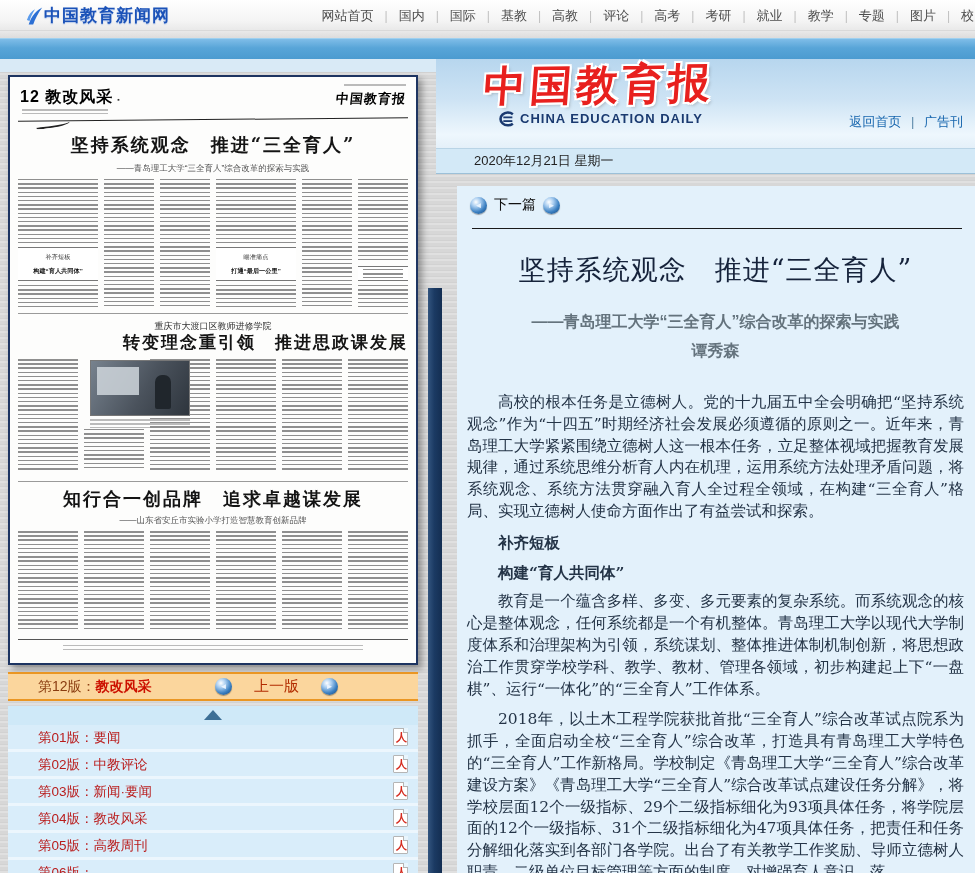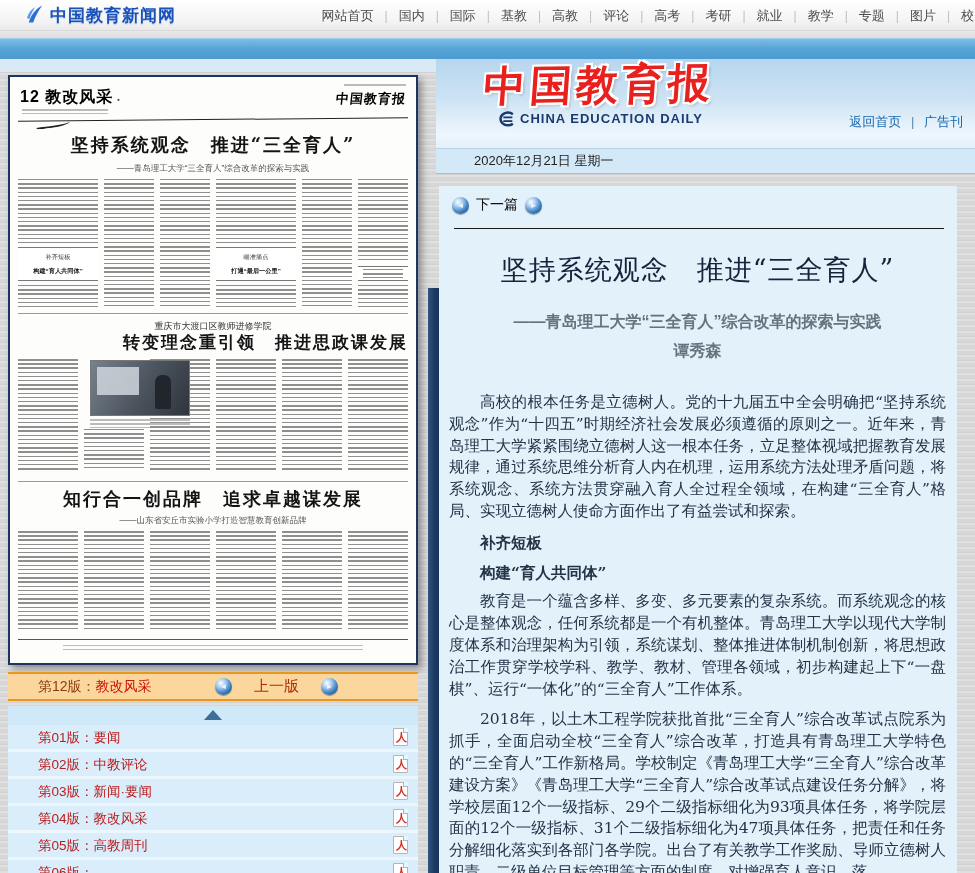--- a/index.html
+++ b/index.html
@@ -8,21 +8,21 @@
   #app{
     position:relative; width:975px; height:873px; overflow:hidden; margin:0 auto;
     background-color:#d6d6d6;
     background-image:repeating-linear-gradient(180deg,#d2d2d2 0 1px,#e0e0e0 1px 3px,#d7d7d7 3px 6px);
   }
 
   
   .topbar{position:absolute;left:0;top:0;width:975px;height:31px;
     background:linear-gradient(180deg,#ffffff 0%,#f4f4f4 70%,#e9e9e9 100%);
     border-bottom:1px solid #d9d9d9; z-index:5;}
-  .sitelogo{position:absolute;left:26px;top:4px;display:flex;align-items:flex-start;gap:6px;cursor:pointer;}
+  .sitelogo{position:absolute;left:26px;top:4px;display:flex;align-items:flex-end;cursor:pointer;}
   .sitelogo .txt{font-size:17px;font-weight:bold;color:#1b52b8;letter-spacing:1px;text-shadow:0 1px 1px rgba(120,160,230,.5);}
   .topnav{position:absolute;right:-10px;top:0;height:31px;display:flex;align-items:center;font-size:13px;color:#4c4c4c;white-space:nowrap;}
   .topnav .item{padding:0 11px;cursor:pointer;}
   .topnav .sep{color:#bfbfbf;font-size:12px;}
   .shadeband{position:absolute;left:0;top:31px;width:975px;height:7px;background:linear-gradient(180deg,#e9e9e9,#dcdcdc);}
 
   
   .bluebar{position:absolute;left:0;top:38px;width:975px;height:21px;
     background:linear-gradient(180deg,#7fbde8 0%,#58a5d8 45%,#4c9bd0 100%);
     border-top:1px solid #9fd0ef;}
@@ -39,21 +39,21 @@
   .sky-links{position:absolute;right:12px;top:54px;font-size:13px;color:#1766ae;white-space:nowrap;}
   .sky-links .lnk{cursor:pointer;}
   .sky-links .sep{color:#5a87a8;padding:0 6px;}
 
   
   .datebar{position:absolute;left:436px;top:148px;width:539px;height:26px;background:#d3e9f7;
     border-top:1px solid #b9d4e6;border-bottom:1px solid #9cc0d8;line-height:24px;
     font-size:13px;color:#222;padding-left:38px;}
 
   
-  .panel{position:absolute;left:439px;top:186px;width:518px;height:687px;background:#e3f1fb;}
+  .panel{position:absolute;left:457px;top:186px;width:518px;height:687px;background:#e3f1fb;}
   .navline{position:absolute;left:13px;top:10px;display:flex;align-items:center;gap:7px;font-size:14px;color:#111;}
   .navline .lbl{cursor:pointer;}
   .hr{position:absolute;left:15px;top:42px;width:490px;border-bottom:1px solid #1a1a1a;}
   .globe{display:inline-block;width:17px;height:17px;border-radius:50%;position:relative;cursor:pointer;
     background:radial-gradient(circle at 35% 30%,#ffffff 0%,#a9cdf0 28%,#3a7fc1 62%,#123f73 100%);
     box-shadow:0 1px 1px rgba(0,0,0,.35);}
   .globe::after{position:absolute;left:0;top:0;width:17px;height:17px;display:flex;align-items:center;justify-content:center;
     color:#eaf4ff;font-size:8px;}
   .globe.gl::after{content:"◄";}
   .globe.gr::after{content:"►";}
@@ -109,21 +109,21 @@
   .a3-sub{position:absolute;left:0;top:430px;width:390px;text-align:center;font-size:10px;color:#555;transform:scale(.85);}
   .a3-cols{left:0;top:448px;width:390px;height:100px;}
   .t-foot-rule{position:absolute;left:0;top:556px;width:390px;border-bottom:1px solid #555;}
   .t-foot{position:absolute;left:45px;top:562px;width:300px;height:5px;opacity:.6;}
 
   
   .pagebar{position:absolute;left:8px;top:672px;width:410px;height:29px;background:#fbd69d;
     border-top:2px solid #ea9623;border-bottom:2px solid #ea9623;display:flex;align-items:center;}
   .pagebar .cur{margin-left:30px;font-size:14px;}
   .pagebar .cur .pfx{color:#8a3c10;}
-  .pagebar .cur .nm{color:#cc1100;font-weight:normal;}
+  .pagebar .cur .nm{color:#cc1100;font-weight:bold;}
   .pagebar .prev{margin-left:auto;margin-right:80px;display:flex;align-items:center;gap:22px;}
   .pagebar .prev .plabel{font-size:15px;color:#b22c00;cursor:pointer;}
 
   
   .tristrip{position:absolute;left:8px;top:706px;width:410px;height:19px;background:#cfe9f8;}
   .tri{width:0;height:0;border-left:9px solid transparent;border-right:9px solid transparent;border-bottom:10px solid #3d6f96;margin:4px auto 0;cursor:pointer;}
   .plist{position:absolute;left:8px;top:725px;width:410px;height:148px;background:#ecf6fd;overflow:hidden;}
   .prow{position:relative;height:24px;margin-bottom:3px;background:#d9edfa;line-height:24px;cursor:pointer;}
   .prow .ptxt{margin-left:30px;font-size:13.5px;color:#b91c1c;}
   .pdficon{position:absolute;right:10px;top:3px;width:15px;height:18px;background:#fff;border:1px solid #b5b5b5;border-radius:1px;cursor:pointer;}

